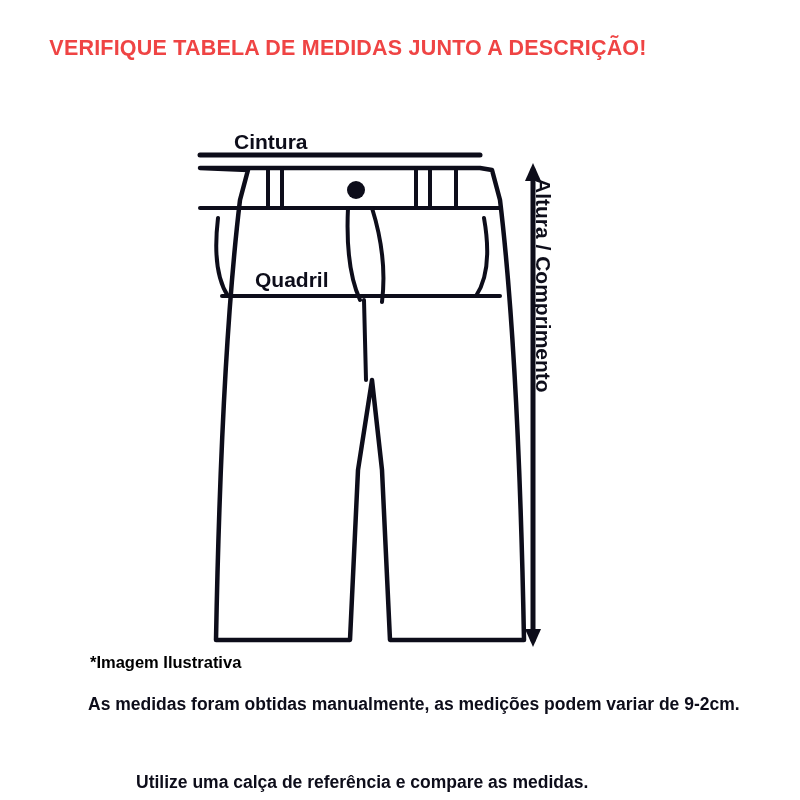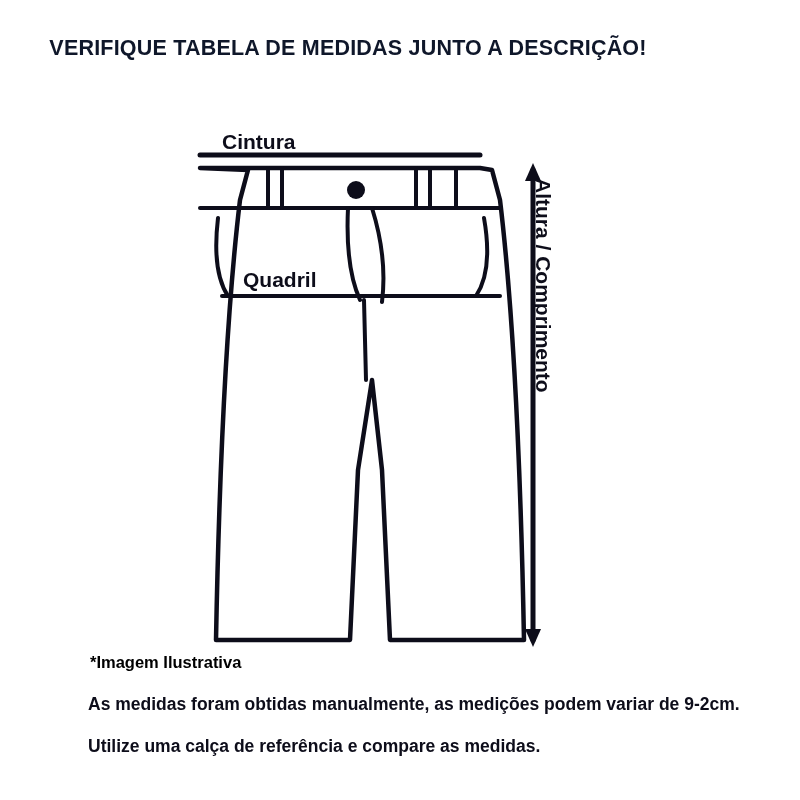--- a/index.html
+++ b/index.html
@@ -18,34 +18,35 @@
   }
   .title {
     position: absolute;
     left: 0;
     top: 36px;
     width: 696px;
     text-align: center;
     font-size: 21.5px;
     font-weight: bold;
     letter-spacing: 0.2px;
-    color: #0f172a;
+    color: #ef4444;
   }
   .diagram {
     position: absolute;
     left: 0;
     top: 0;
     width: 800px;
     height: 800px;
   }
   .lbl {
     position: absolute;
     font-weight: bold;
     color: #0d0d1a;
     white-space: nowrap;
+    margin-left: 12px;
   }
   .lbl-cintura {
     left: 222px;
     top: 130px;
     font-size: 21px;
   }
   .lbl-quadril {
     left: 243px;
     top: 268px;
     font-size: 21px;
@@ -68,21 +69,21 @@
     color: #000000;
   }
   .note-line {
     position: absolute;
     left: 88px;
     font-size: 17.5px;
     font-weight: bold;
     color: #0d0d1a;
   }
   .note-1 { top: 694px; }
-  .note-2 { top: 736px; }
+  .note-2 { top: 772px; margin-left: 48px; }
 </style>
 </head>
 <body>
 
 <div id="page">
 
   <div class="title">VERIFIQUE TABELA DE MEDIDAS JUNTO A DESCRIÇÃO!</div>
 
   <svg class="diagram" viewBox="0 0 800 800">
     <g fill="none" stroke="#0d0d1a" stroke-width="4" stroke-linejoin="round" stroke-linecap="round">

